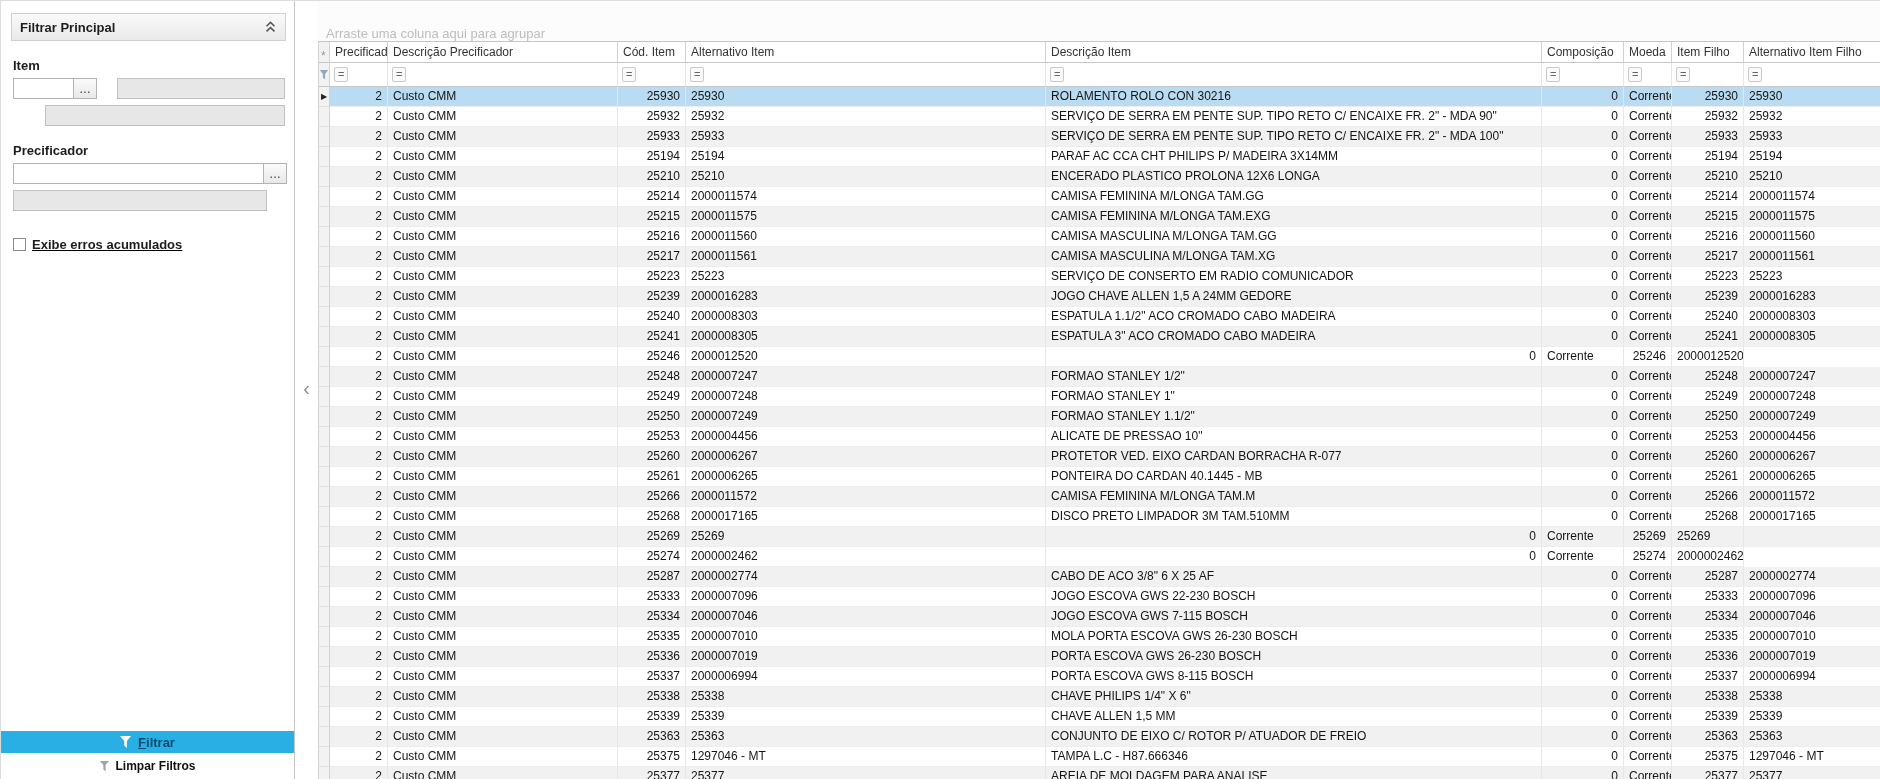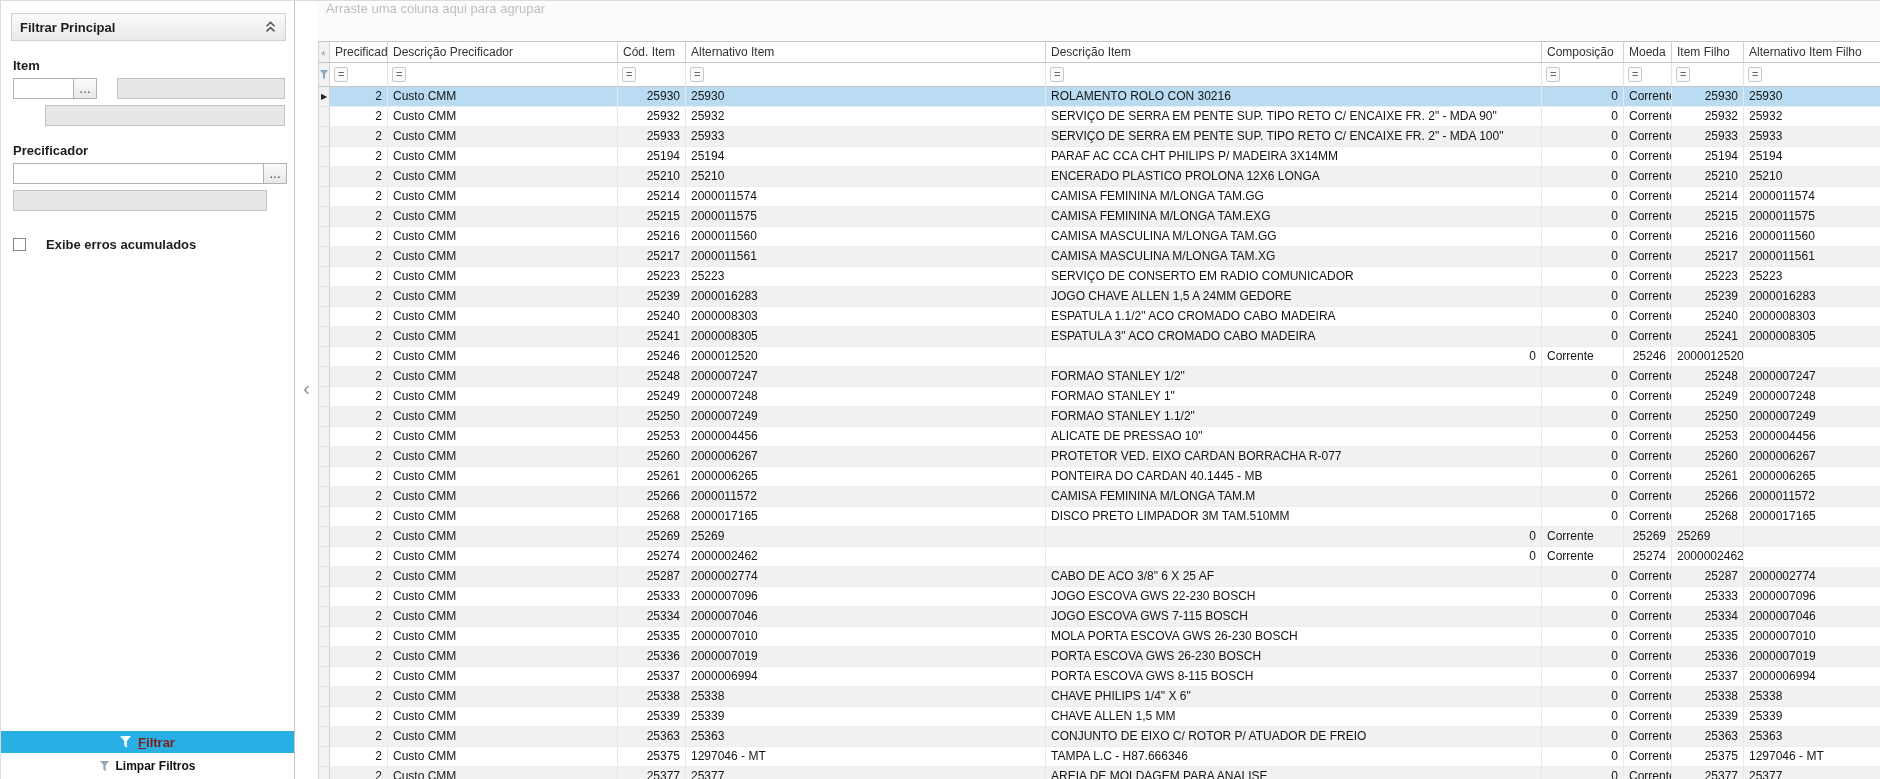--- a/index.html
+++ b/index.html
@@ -50,28 +50,28 @@
     font-family: inherit;
   }
   .item-row { display: flex; margin-left: 12px; }
   .item-row .lookup .edit { width: 60px; }
   .item-row .edit.ro { width: 168px; margin-left: 20px; }
   .item-extra { display: block; width: 240px; margin: 6px 0 0 44px; }
   .prec-lookup { display: inline-flex; margin-left: 12px; }
   .prec-lookup .edit { width: 250px; }
   .prec-desc { display: block; width: 254px; margin: 6px 0 0 12px; }
 
-  .chk-row { display: flex; align-items: center; gap: 20px; margin: 26px 0 0 12px; cursor: pointer; }
+  .chk-row { display: flex; align-items: center; gap: 6px; margin: 26px 0 0 12px; cursor: pointer; text-decoration: underline; }
   .chk { width: 13px; height: 13px; border: 1px solid #8a8a8a; background: #fff; display: inline-block; }
   .chk-label { font-weight: bold; font-size: 13px; color: #1d1d1d; }
 
   .push { flex: 1; }
   .filtrar {
     height: 22px; width: 100%;
-    background: #29afe4; border: none; color: #7f1d1d;
+    background: #29afe4; border: none; color: #0c4a6e;
     display: flex; align-items: center; justify-content: center; gap: 7px;
     font-family: inherit; font-size: 13px; font-weight: bold; cursor: pointer;
   }
   .filtrar-label { display: inline-block; }
   .filtrar-label::first-letter { text-decoration: underline; }
   .funnel-white {
     width: 11px; height: 12px; background: #fff;
     clip-path: polygon(0 0, 100% 0, 62% 42%, 62% 100%, 38% 80%, 38% 42%);
   }
   .limpar {
@@ -86,21 +86,21 @@
   
   .splitter {
     width: 23px; min-width: 23px; height: 100%;
     display: flex; align-items: center; justify-content: center;
     background: #fff; cursor: pointer;
   }
   .collapse-arrow { font-size: 20px; color: #8f8f8f; line-height: 1; padding-bottom: 4px; }
 
   
   .grid-area { flex: 1; display: flex; flex-direction: column; background: #fff; overflow: hidden; }
-  .group-panel { height: 40px; display: flex; align-items: flex-start; padding-left: 8px; background: #fcfcfc; }
+  .group-panel { height: 40px; display: flex; align-items: flex-end; padding-left: 8px; background: #fcfcfc; }
   .group-hint { color: #bdbdbd; font-size: 13px; }
 
   .hdr-row, .flt-row { display: grid; border-left: 1px solid #d2d2d2; }
   .hcell {
     height: 22px; background: #fff;
     border-right: 1px solid #d2d2d2; border-bottom: 1px solid #c6c6c6; border-top: 1px solid #c6c6c6;
     font-size: 12px; color: #333; line-height: 21px; padding: 0 5px;
     white-space: nowrap; overflow: hidden; cursor: pointer;
   }
   .hcell.ind { background: #f2f2f2; position: relative; padding: 0; }

